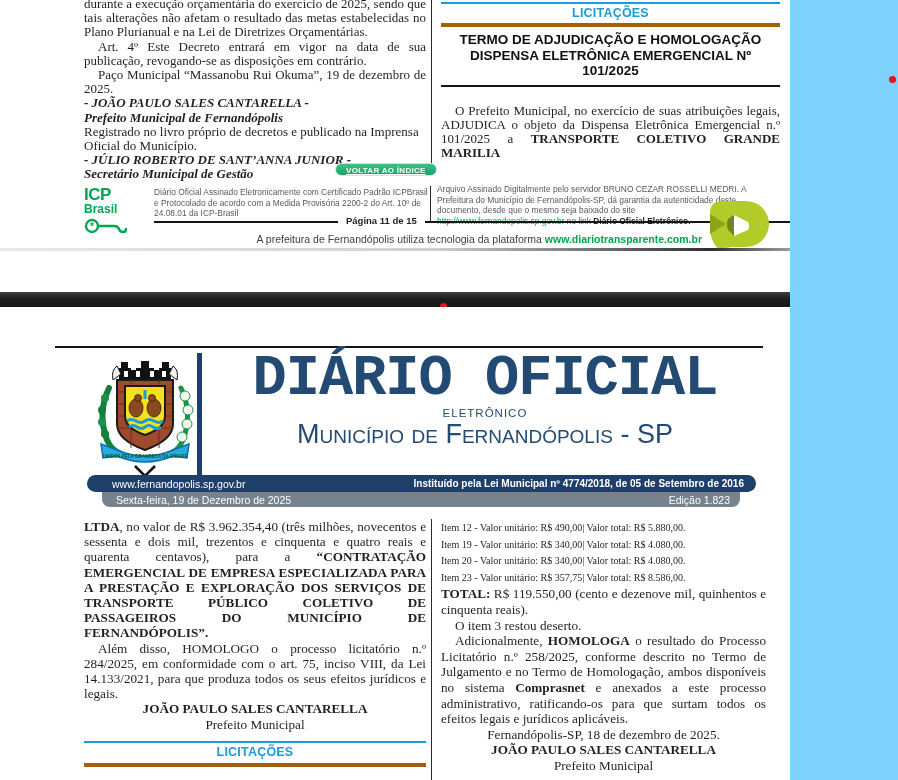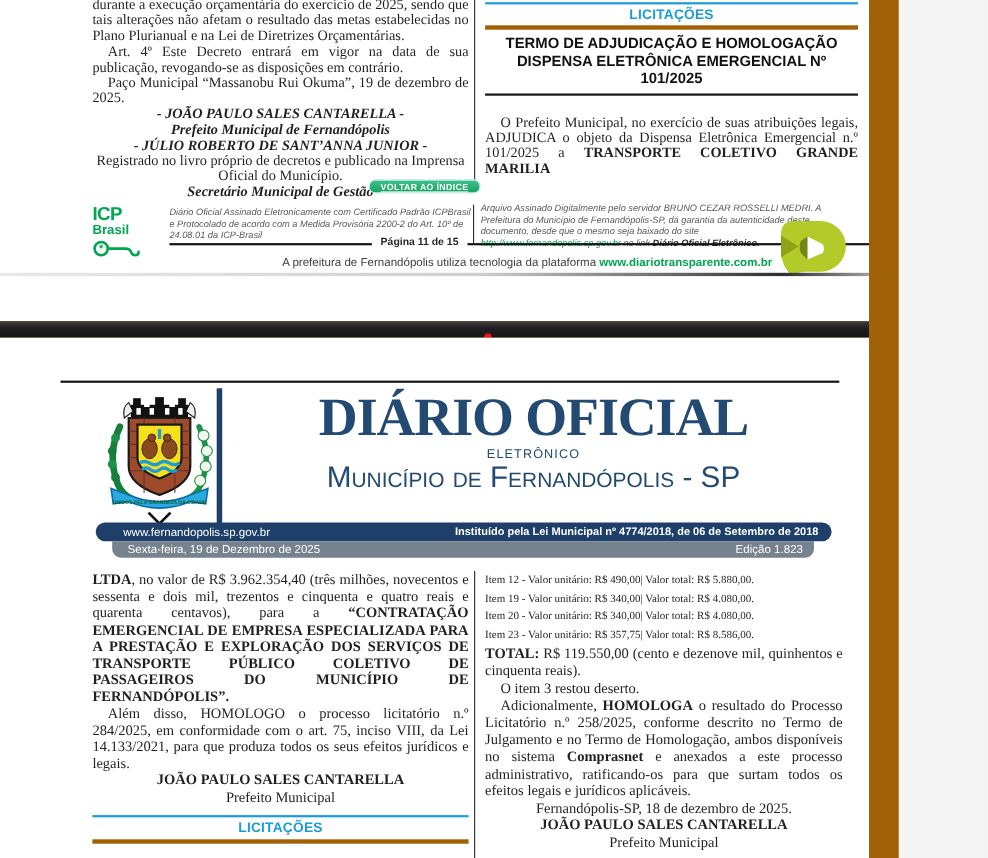--- a/index.html
+++ b/index.html
@@ -1,53 +1,53 @@
 <!DOCTYPE html>
 <html><head>
 <meta charset="utf-8">
 <style>
   html,body{margin:0;padding:0;}
   body{background:#f4f4f5;font-family:"Liberation Serif",serif;}
-  .stage{position:relative;width:817px;height:780px;overflow:hidden;background:#a16207;}
+  .stage{position:relative;width:898px;height:780px;overflow:hidden;background:#7dd3fc;}
   .page{position:absolute;left:0;width:790px;background:#ffffff;}
   #page1{top:0;height:292px;}
   #page2{top:307px;height:473px;}
   .band{position:absolute;left:0;top:292px;width:790px;height:15px;
         background:linear-gradient(180deg,#3f3f3f 0%,#1d1d1d 45%,#161616 100%);}
   .reddot{position:absolute;width:7px;height:7px;border-radius:50%;background:#e8131b;}
   #reddot1{left:440px;top:303px;}
   #reddot2{left:889px;top:76px;}
 
   
   .col{position:absolute;font-size:13px;line-height:14.2px;color:#231f20;text-align:justify;}
   #p1-left{left:84px;top:-3px;width:342px;}
   #p1-right{left:433px;top:0;width:357px;box-sizing:border-box;padding:0 10px 0 8px;}
   #p1-divider{position:absolute;left:431px;top:0;width:1px;height:166px;background:#2a2a2a;}
   .indent{text-indent:14px;margin:0;}
   .noindent{margin:0;}
-  .center{text-align:center;}
+  .center{text-align:left;}
   .bi{font-weight:bold;font-style:italic;}
   .b{font-weight:bold;}
 
   .licitacoes{font-family:"Liberation Sans",sans-serif;font-weight:bold;font-size:12.5px;
       color:#199cd8;text-align:center;border-top:2px solid #199cd8;border-bottom:4px solid #a16207;
       padding:2px 0 3px 0;letter-spacing:.2px;}
   .head-sans{font-family:"Liberation Sans",sans-serif;font-weight:bold;font-size:13.5px;
       line-height:15.5px;color:#111;text-align:center;margin:5px auto 6px auto;}
   .rule-black{border:0;border-top:2px solid #151515;margin:0;}
   .head-serif{font-weight:bold;font-size:13.5px;line-height:15px;text-align:center;margin:12px 0 0 0;}
 
   .voltar{position:absolute;left:335px;top:163px;height:13px;padding:0 10px;border-radius:8px;
       background:linear-gradient(180deg,#3fc08a,#17a462);border:1.5px solid #bfe9f7;
       color:#fff;font-family:"Liberation Sans",sans-serif;font-weight:bold;font-size:8px;
       line-height:13px;letter-spacing:.3px;cursor:pointer;text-decoration:underline;}
 
   
   .foot-small{position:absolute;font-family:"Liberation Sans",sans-serif;font-size:8.4px;
-      line-height:10.6px;color:#58595b;text-align:left;font-style:italic;}
+      line-height:10.6px;color:#58595b;text-align:left;}
   #foot-left{left:154px;top:187px;width:274px;}
   #foot-right{left:437px;top:184px;width:314px;}
   #foot-divider{position:absolute;left:430px;top:186px;width:1px;height:36px;background:#2a2a2a;}
   .greenlink{color:#00a651;text-decoration:none;}
   .foot-bold{color:#231f20;font-weight:bold;}
   #foot-rule{position:absolute;left:154px;top:221px;width:636px;height:2px;background:#151515;}
   #page-indicator{position:absolute;left:338px;top:215px;background:#fff;padding:0 8px;
       font-family:"Liberation Sans",sans-serif;font-weight:bold;font-size:9.5px;color:#231f20;}
   #platform-line{position:absolute;left:0;top:233px;width:702px;text-align:right;
       font-family:"Liberation Sans",sans-serif;font-size:10.5px;color:#404041;}
@@ -59,21 +59,21 @@
       font-family:"Liberation Sans",sans-serif;font-weight:bold;line-height:1;}
   .icp .l1{font-size:17px;letter-spacing:-.5px;}
   .icp .l2{font-size:12px;}
   .dlogo{position:absolute;left:706px;top:200px;}
 
   
   #p2-toprule{position:absolute;left:55px;top:39px;width:708px;height:2px;background:#151515;}
   #coat{position:absolute;left:91px;top:51px;}
   #p2-vbar{position:absolute;left:197px;top:46px;width:5px;height:125px;background:#1e3f6a;}
   #masthead{position:absolute;left:205px;top:42px;width:560px;text-align:center;color:#234a73;}
-  #masthead .title{font-family:Liberation Serif, serif;font-weight:bold;font-size:49px;
+  #masthead .title{font-family:Liberation Mono, monospace;font-weight:bold;font-size:57px;
       line-height:60px;letter-spacing:-1px;white-space:nowrap;}
   #masthead .sub{font-family:"Liberation Sans",sans-serif;font-size:11.5px;letter-spacing:1px;margin-top:-2px;}
   #masthead .muni{font-family:"Liberation Sans",sans-serif;font-variant:small-caps;
       font-size:27px;line-height:28px;margin-top:1px;}
   #bluebar{position:absolute;left:87px;top:168px;width:669px;height:17px;background:#1e3f6a;
       border-radius:9px;color:#fff;font-family:"Liberation Sans",sans-serif;font-size:10.5px;
       display:flex;justify-content:space-between;align-items:center;box-sizing:border-box;
       padding:0 12px 0 25px;}
   #bluebar .law{font-weight:bold;font-size:10px;}
   #graybar{position:absolute;left:102px;top:185px;width:638px;height:15px;background:#76828e;
@@ -95,22 +95,22 @@
 <div class="stage">
 
   <div class="page" id="page1">
 
     <div class="col" id="p1-left">
       <p class="noindent">durante a execução orçamentária do exercício de 2025, sendo que tais alterações não afetam o resultado das metas estabelecidas no Plano Plurianual e na Lei de Diretrizes Orçamentárias.</p>
       <p class="indent">Art. 4º Este Decreto entrará em vigor na data de sua publicação, revogando-se as disposições em contrário.</p>
       <p class="indent">Paço Municipal “Massanobu Rui Okuma”, 19 de dezembro de 2025.</p>
       <p class="noindent center bi">- JOÃO PAULO SALES CANTARELLA -</p>
       <p class="noindent center bi">Prefeito Municipal de Fernandópolis</p>
+      <p class="noindent center">Registrado no livro próprio de decretos e publicado na Imprensa Oficial do Município.</p>
       <p class="noindent center bi">- JÚLIO ROBERTO DE SANT’ANNA JUNIOR -</p>
-      <p class="noindent center">Registrado no livro próprio de decretos e publicado na Imprensa Oficial do Município.</p>
       <p class="noindent center bi">Secretário Municipal de Gestão</p>
     </div>
 
     <div id="p1-divider"></div>
 
     <div class="col" id="p1-right">
       <div class="licitacoes" style="margin-top:2px;">LICITAÇÕES</div>
       <div class="head-sans" style="max-width:305px;">TERMO DE ADJUDICAÇÃO E HOMOLOGAÇÃO DISPENSA ELETRÔNICA EMERGENCIAL Nº 101/2025</div>
       <hr class="rule-black">
       <p class="indent" style="margin-top:17px;"><span>O Prefeito Municipal, no exercício de suas atribuições legais, ADJUDICA o objeto da Dispensa Eletrônica Emergencial n.º 101/2025 a </span><span class="b">TRANSPORTE COLETIVO GRANDE MARILIA</span></p>
@@ -205,21 +205,21 @@
     <div id="p2-vbar"></div>
 
     <div id="masthead">
       <div class="title">DIÁRIO OFICIAL</div>
       <div class="sub">ELETRÔNICO</div>
       <div class="muni">Município de Fernandópolis - SP</div>
     </div>
 
     <div id="bluebar">
       <span>www.fernandopolis.sp.gov.br</span>
-      <span class="law">Instituído pela Lei Municipal nº 4774/2018, de 06 de Setembro de 2018</span>
+      <span class="law">Instituído pela Lei Municipal nº 4774/2018, de 05 de Setembro de 2016</span>
     </div>
     <div id="graybar">
       <span>Sexta-feira, 19 de Dezembro de 2025</span>
       <span>Edição 1.823</span>
     </div>
 
     <div class="col2" id="p2-left">
       <p class="noindent"><span class="b">LTDA</span><span>, no valor de R$ 3.962.354,40 (três milhões, novecentos e sessenta e dois mil, trezentos e cinquenta e quatro reais e quarenta centavos), para a </span><span class="b">“CONTRATAÇÃO EMERGENCIAL DE EMPRESA ESPECIALIZADA PARA A PRESTAÇÃO E EXPLORAÇÃO DOS SERVIÇOS DE TRANSPORTE PÚBLICO COLETIVO DE PASSAGEIROS DO MUNICÍPIO DE FERNANDÓPOLIS”.</span></p>
       <p class="indent">Além disso, HOMOLOGO o processo licitatório n.º 284/2025, em conformidade com o art. 75, inciso VIII, da Lei 14.133/2021, para que produza todos os seus efeitos jurídicos e legais.</p>
       <p class="sigblock b">JOÃO PAULO SALES CANTARELLA</p>

